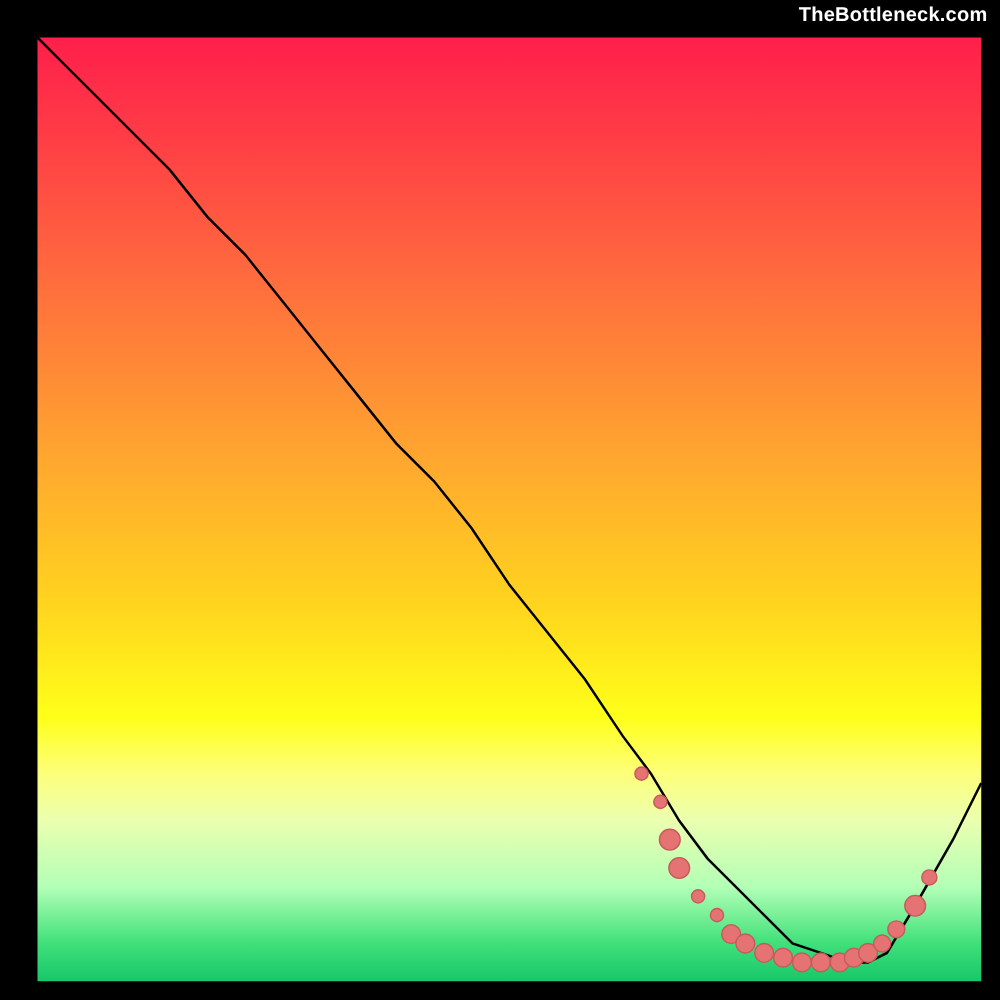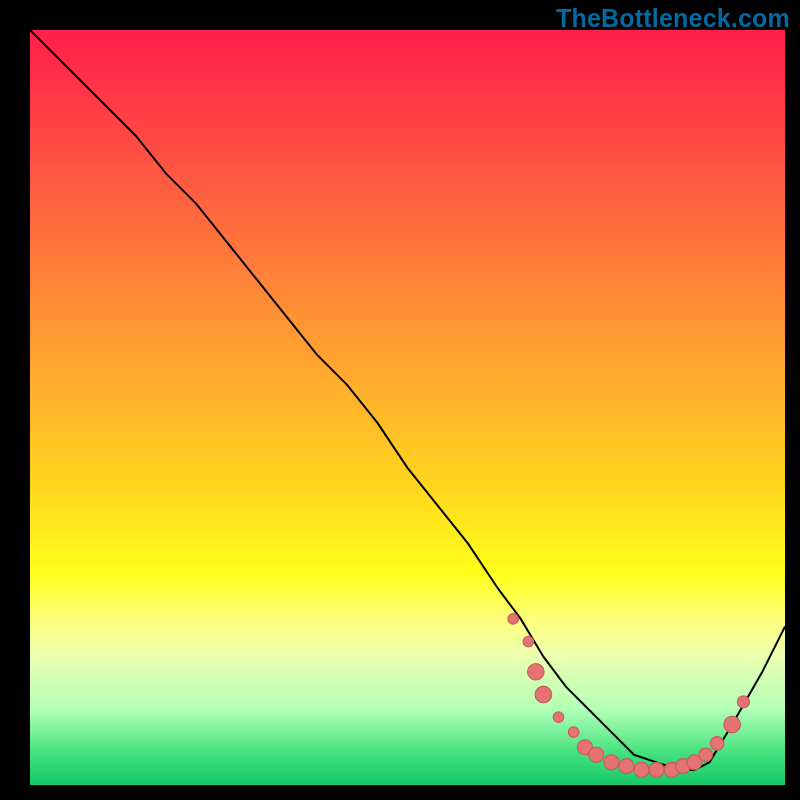--- a/index.html
+++ b/index.html
@@ -14,22 +14,22 @@
   .frame {
     position: relative;
     width: 800px;
     height: 800px;
     background: #000;
   }
   .attribution {
     position: absolute;
     top: 4px;
     right: 10px;
-    color: #0369a1;
-    font-size: 25px;
+    color: #ffffff;
+    font-size: 16px;
     font-weight: 600;
     letter-spacing: 0.2px;
   }
   .plot-area {
     position: absolute;
     left: 30px;
     top: 30px;
     width: 755px;
     height: 755px;
     background: linear-gradient(

